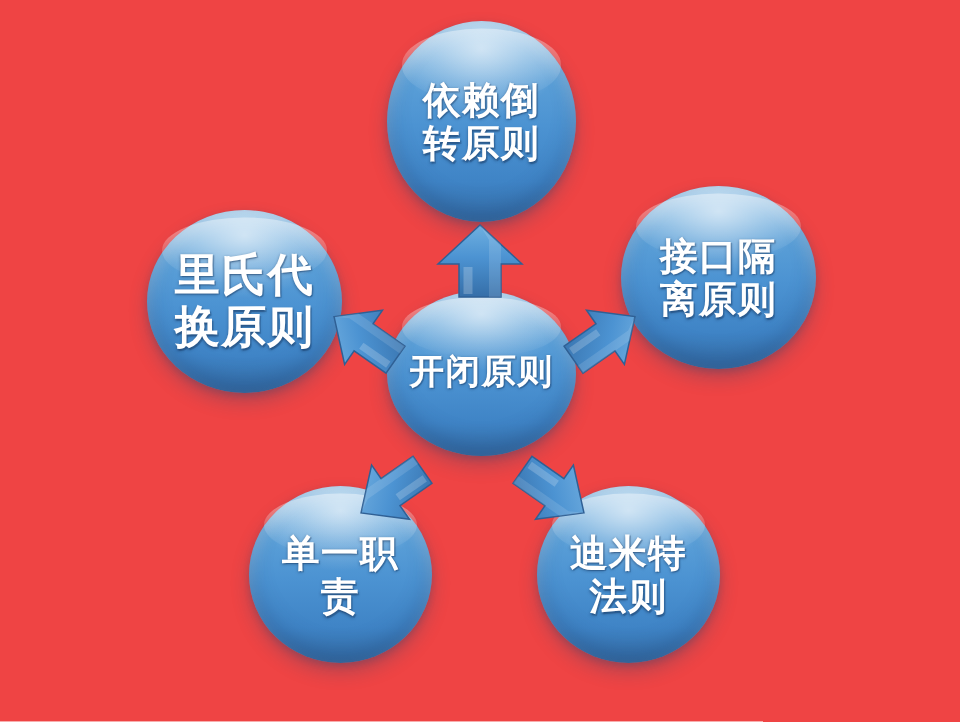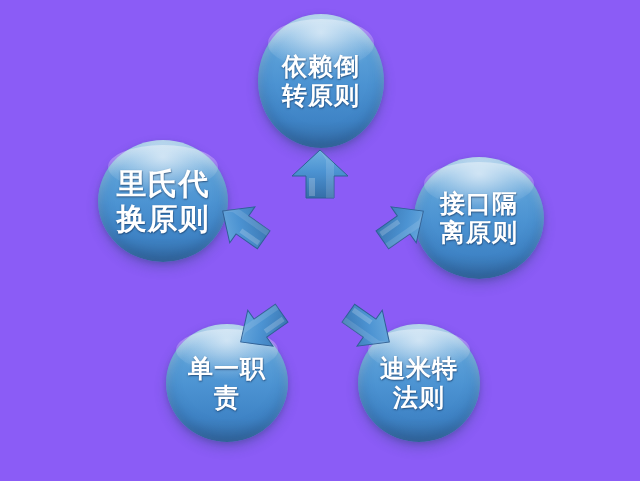--- a/index.html
+++ b/index.html
@@ -5,21 +5,21 @@
 <style>
   html, body {
     margin: 0;
     padding: 0;
     background: #ffffff;
   }
   #canvas {
     position: relative;
     width: 640px;
     height: 481px;
-    background: #8b5cf6;
+    background: #ef4444;
     overflow: hidden;
     font-family: "DejaVu Sans", "Liberation Sans", sans-serif;
   }
 
   
   .node {
     position: absolute;
     border-radius: 50%;
     display: flex;
     align-items: center;
@@ -67,21 +67,21 @@
     text-shadow:
        0 1px 2px rgba(20, 50, 90, 0.55),
        1px 1px 0 rgba(20, 50, 90, 0.25);
     padding: 0 6px;
     white-space: pre-line;
   }
 
   
   #node-top      { left: 258px; top:  14px; width: 126px; height: 134px; }
   #node-left     { left:  98px; top: 140px; width: 130px; height: 122px; }
-  #node-right    { left: 414px; top: 157px; width: 130px; height: 122px; }
+  #node-right    { left: 414px; top: 124px; width: 130px; height: 122px; }
   #node-center   { left: 258px; top: 194px; width: 126px; height: 110px; }
   #node-bleft    { left: 166px; top: 324px; width: 122px; height: 118px; }
   #node-bright   { left: 358px; top: 324px; width: 122px; height: 118px; }
 
   #node-top    .node-label { font-size: 25px; }
   #node-left   .node-label { font-size: 30px; }
   #node-right  .node-label { font-size: 25px; }
   #node-center .node-label { font-size: 23px; }
   #node-bleft  .node-label { font-size: 25px; }
   #node-bright .node-label { font-size: 25px; }
@@ -208,20 +208,23 @@
   <div class="node" id="node-left">
     <span class="node-label">里氏代
 换原则</span>
   </div>
 
   <div class="node" id="node-right">
     <span class="node-label">接口隔
 离原则</span>
   </div>
 
+  <div class="node" id="node-center">
+    <span class="node-label">开闭原则</span>
+  </div>
 
   <div class="node" id="node-bleft">
     <span class="node-label">单一职
 责</span>
   </div>
 
   <div class="node" id="node-bright">
     <span class="node-label">迪米特
 法则</span>
   </div>

